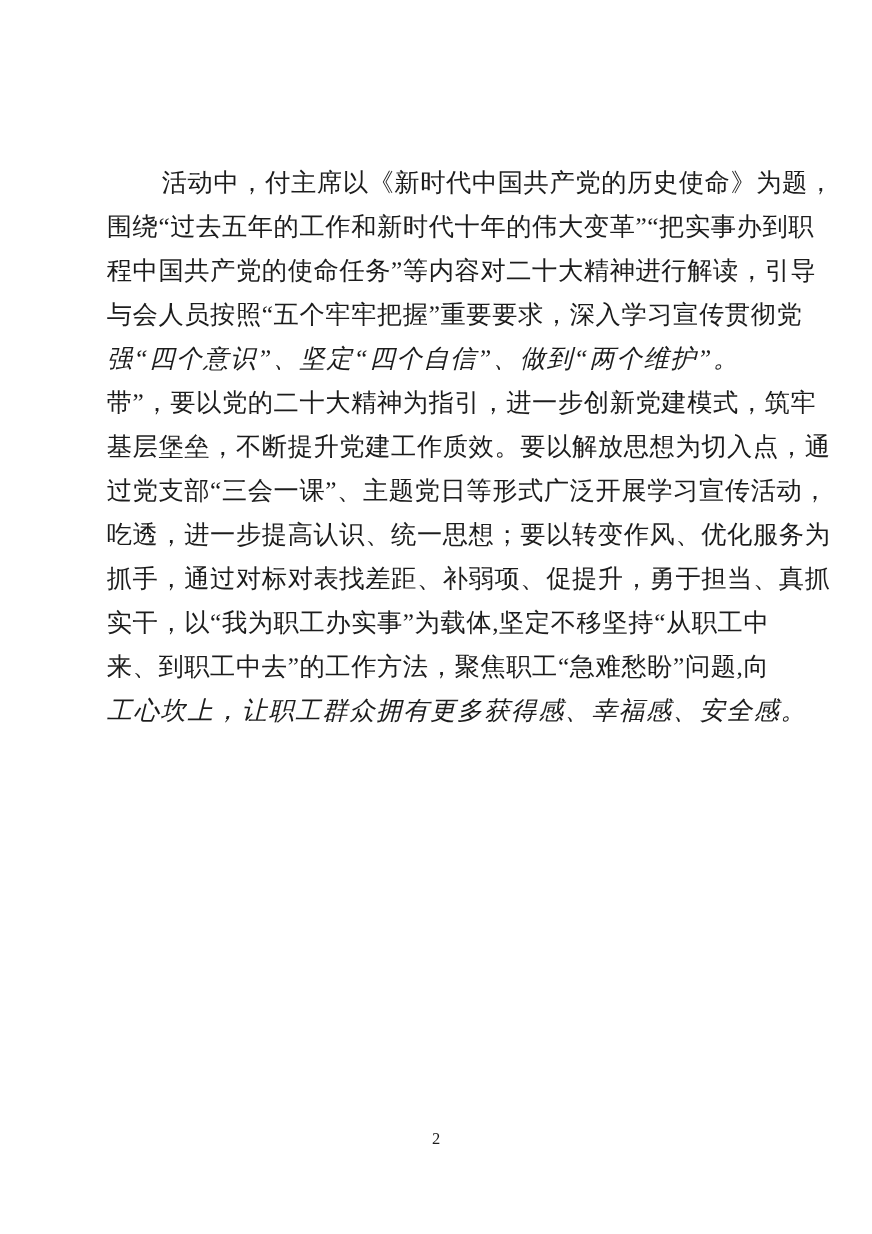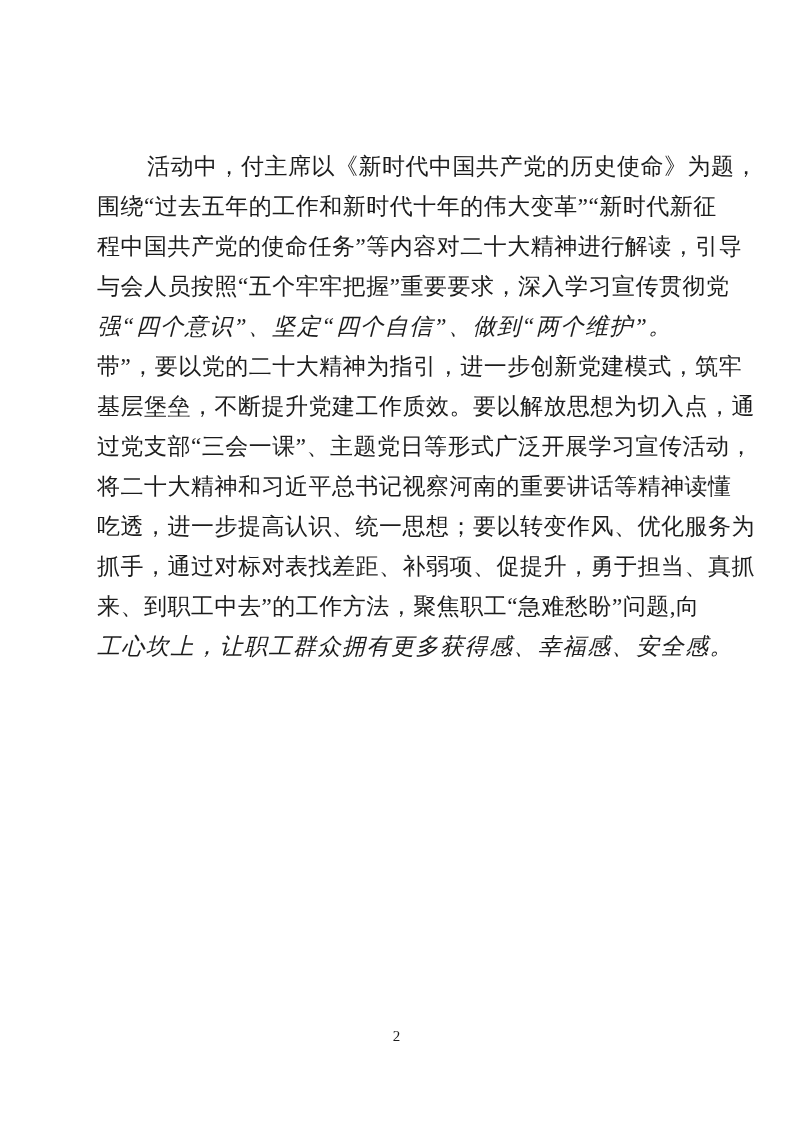--- a/index.html
+++ b/index.html
@@ -56,33 +56,33 @@
   }
 </style>
 </head>
 <body>
 
 <div class="doc-page">
   <div class="content-area">
 
     <div class="paragraph">
       <div class="text-line indent">活动中，付主席以《新时代中国共产党的历史使命》为题，</div>
-      <div class="text-line">围绕“过去五年的工作和新时代十年的伟大变革”“新时代新征</div>
+      <div class="text-line">围绕“过去五年的工作和新时代十年的伟大变革”“把实事办到职</div>
       <div class="text-line">程中国共产党的使命任务”等内容对二十大精神进行解读，引导</div>
       <div class="text-line">与会人员按照“五个牢牢把握”重要要求，深入学习宣传贯彻党</div>
       <div class="text-line para-end">强“四个意识”、坚定“四个自信”、做到“两个维护”。</div>
     </div>
 
     <div class="paragraph">
       <div class="text-line">带”，要以党的二十大精神为指引，进一步创新党建模式，筑牢</div>
       <div class="text-line">基层堡垒，不断提升党建工作质效。要以解放思想为切入点，通</div>
       <div class="text-line">过党支部“三会一课”、主题党日等形式广泛开展学习宣传活动，</div>
-      <div class="text-line">将二十大精神和习近平总书记视察河南的重要讲话等精神读懂</div>
       <div class="text-line">吃透，进一步提高认识、统一思想；要以转变作风、优化服务为</div>
       <div class="text-line">抓手，通过对标对表找差距、补弱项、促提升，勇于担当、真抓</div>
+      <div class="text-line">实干，以“我为职工办实事”为载体,坚定不移坚持“从职工中</div>
       <div class="text-line">来、到职工中去”的工作方法，聚焦职工“急难愁盼”问题,向</div>
       <div class="text-line para-end">工心坎上，让职工群众拥有更多获得感、幸福感、安全感。</div>
     </div>
 
   </div>
 
   <div class="page-footer">2</div>
 </div>
 
 </body></html>

